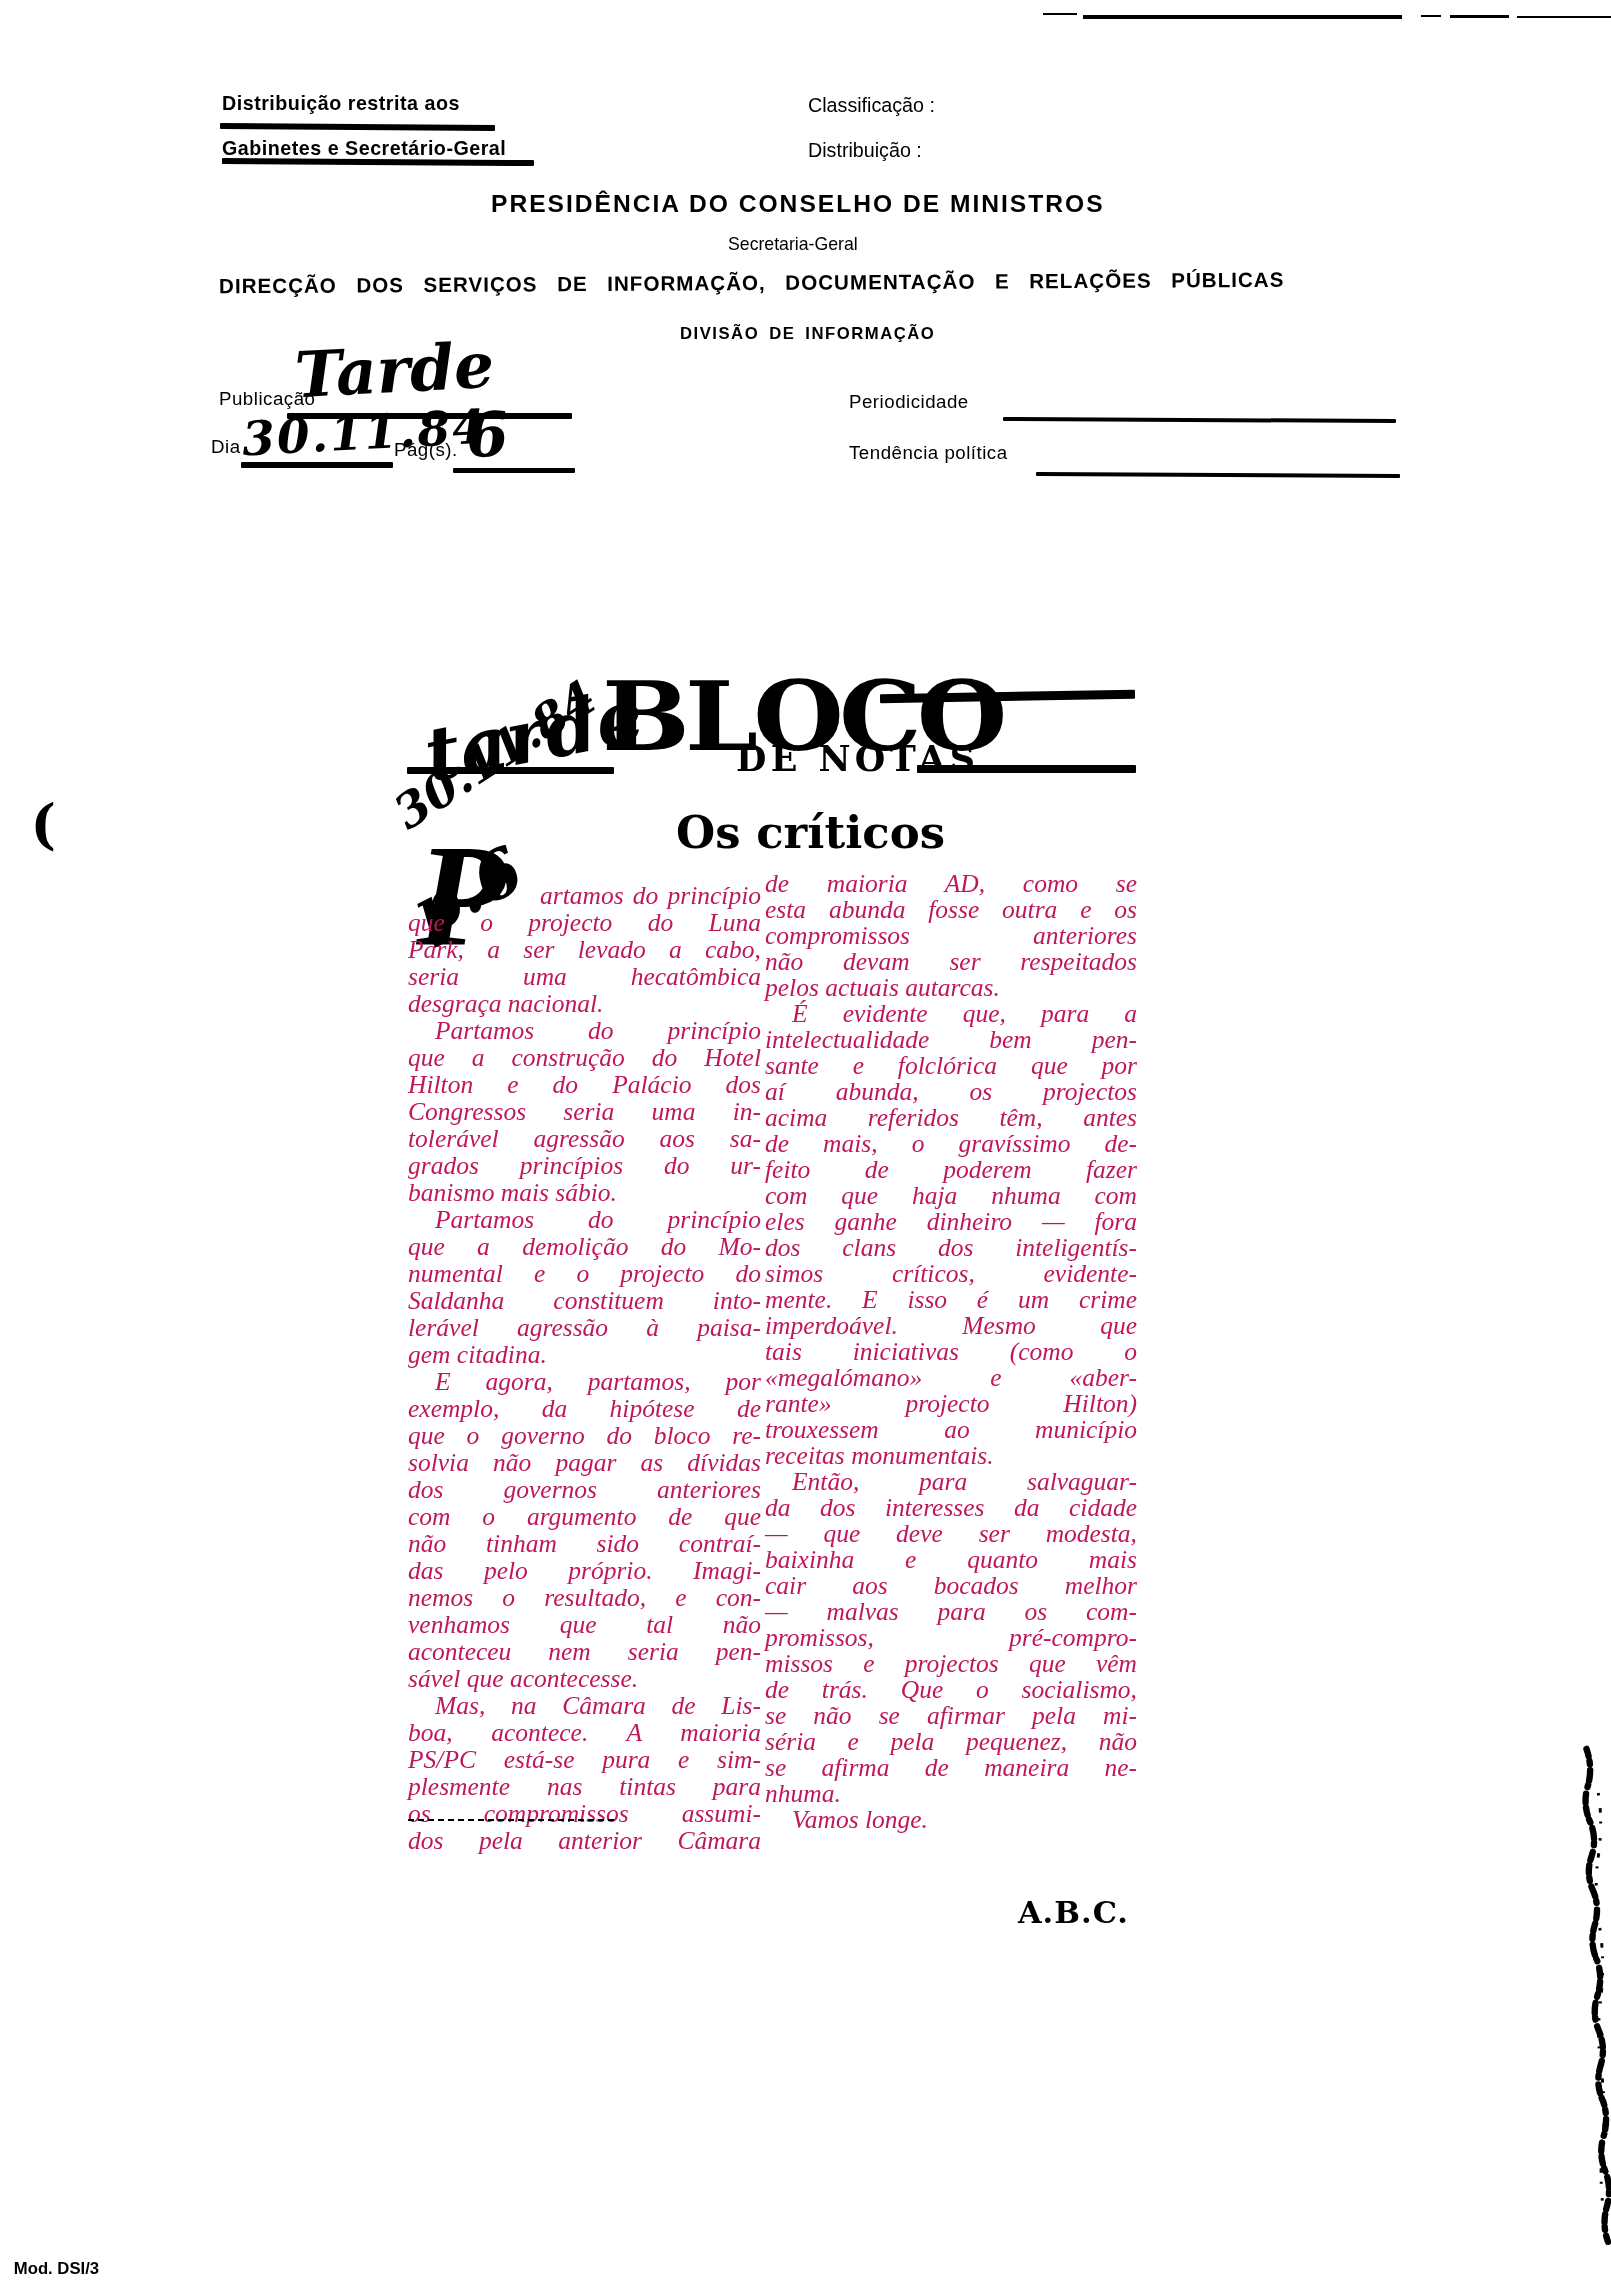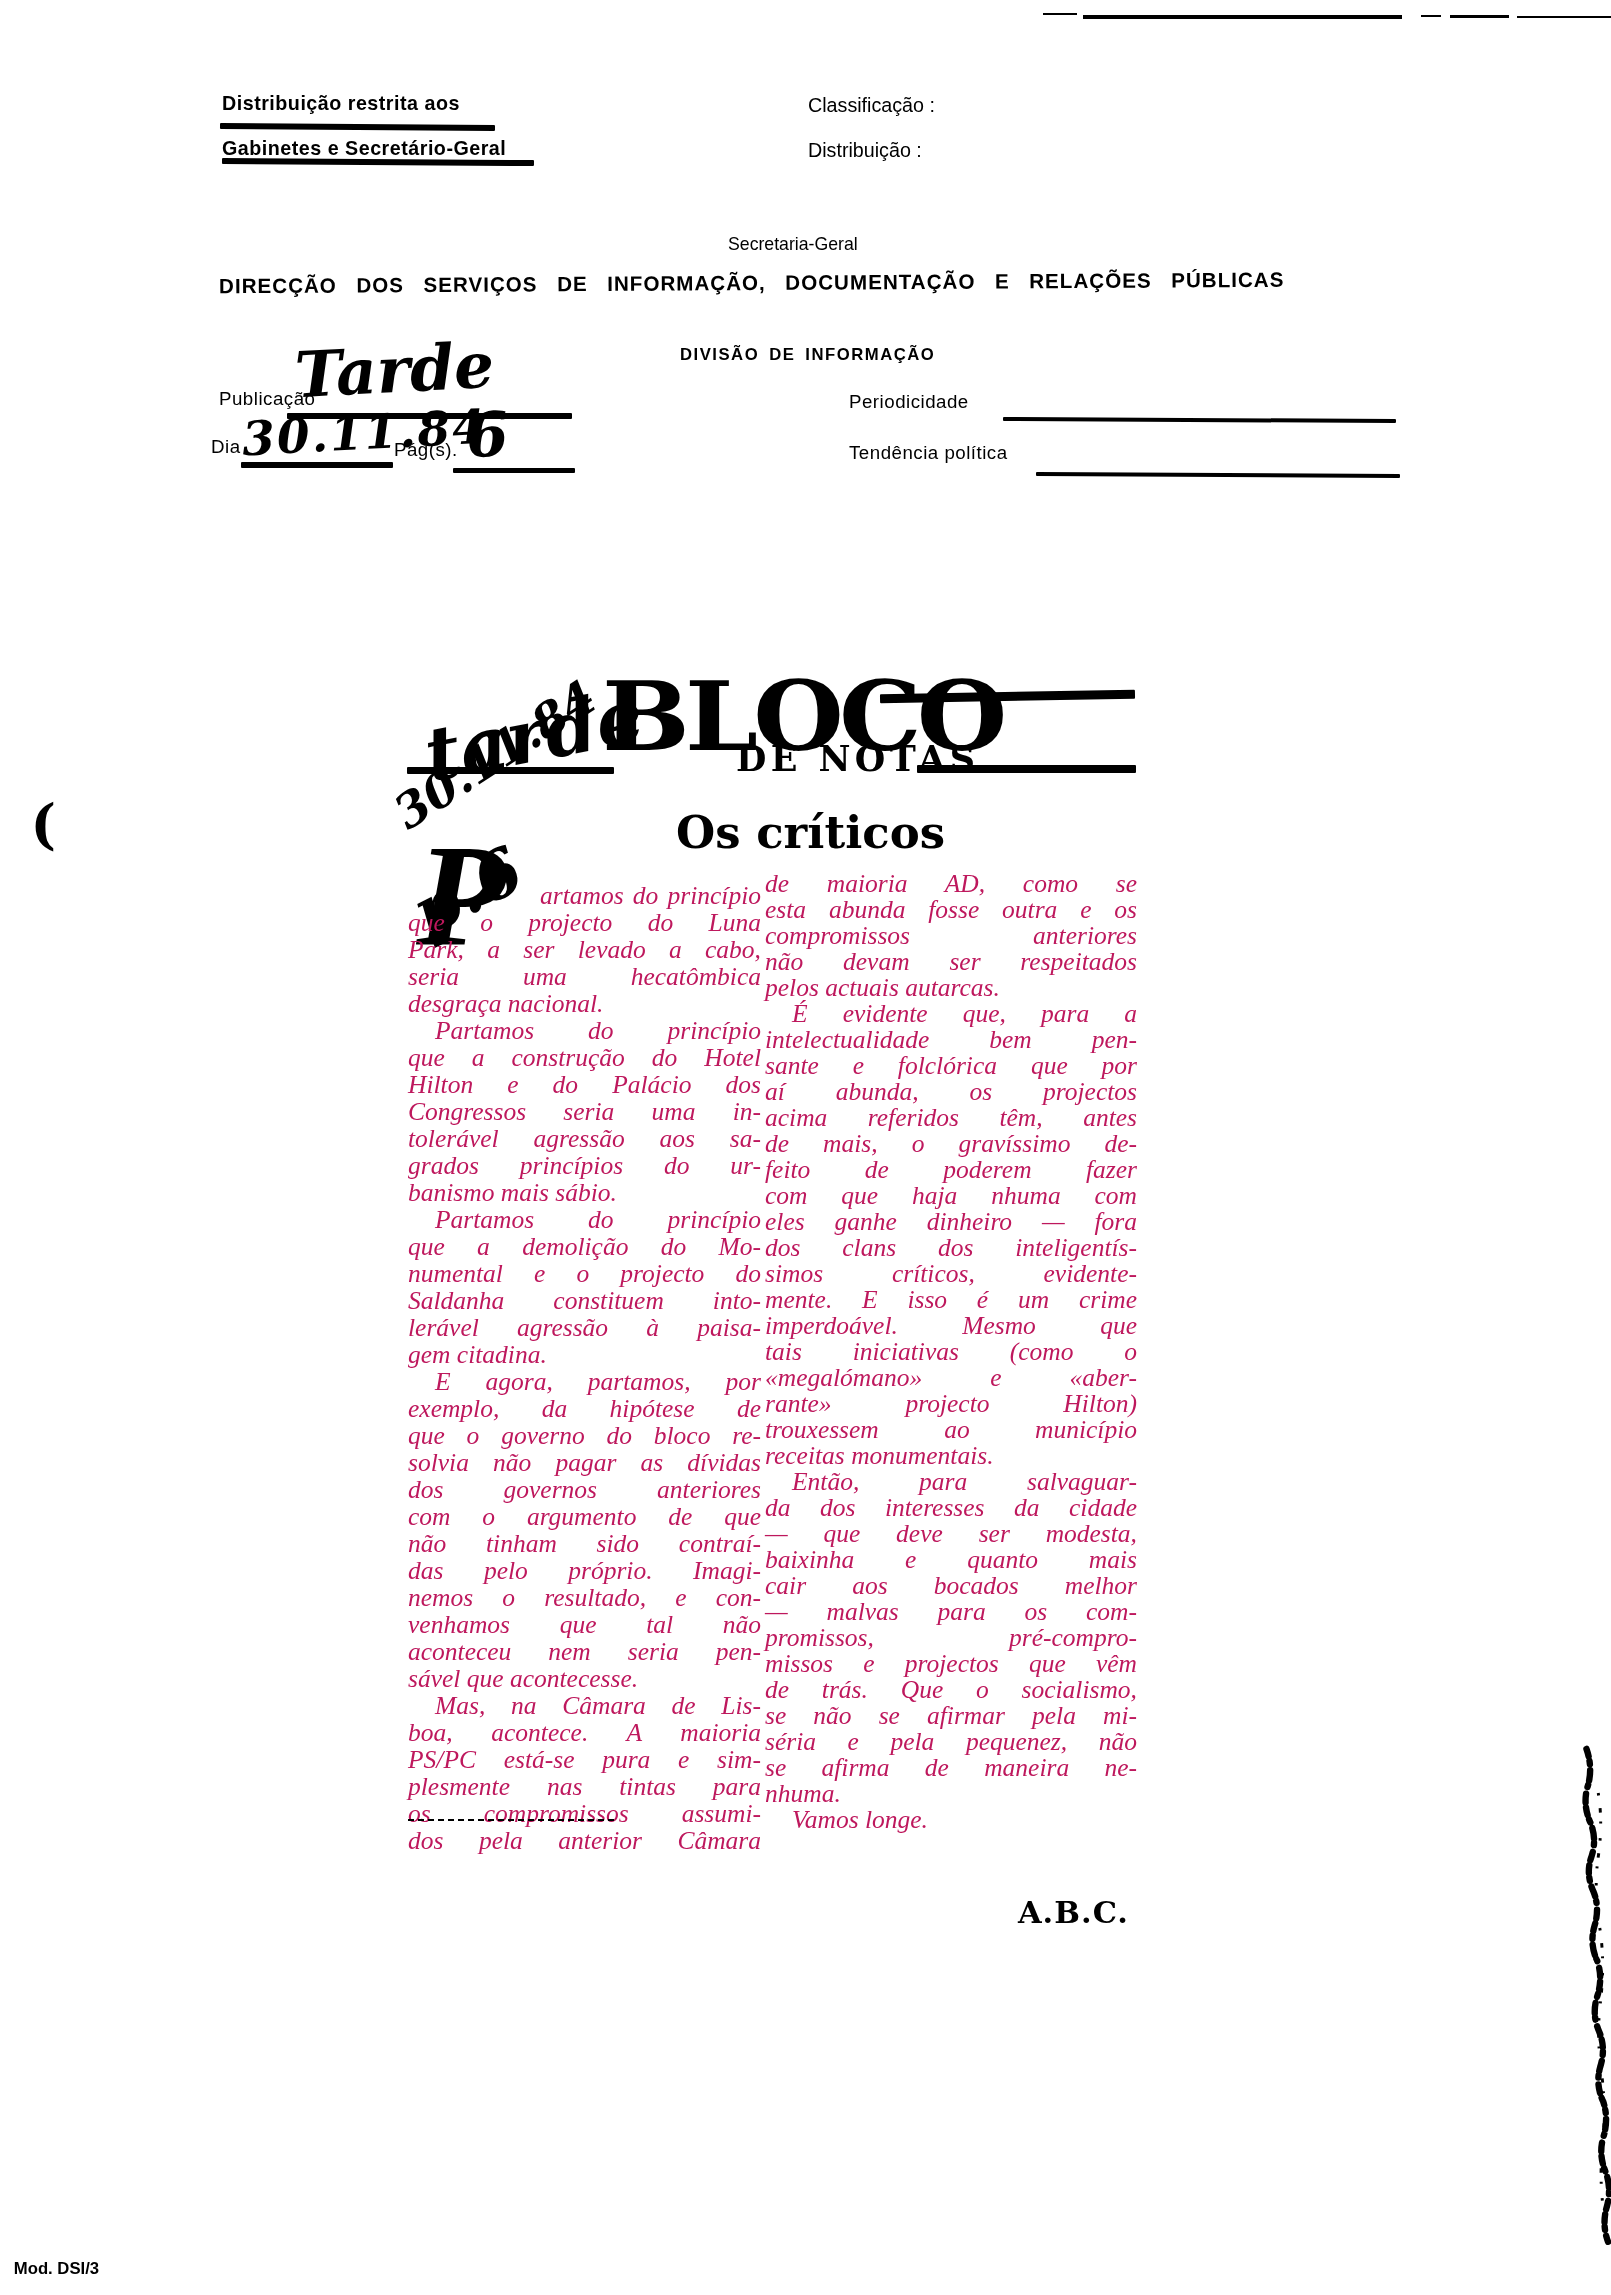--- a/index.html
+++ b/index.html
@@ -66,23 +66,24 @@
   <div class="dash" style="left:1517px;top:15.7px;width:96px;height:2px;"></div>
 
   <div id="restricted1" class="abs" style="left:222px;top:92px;">Distribuição restrita aos</div>
   <div class="bar" style="left:220px;top:124px;width:275px;height:5.9px;transform:rotate(0.4deg);"></div>
   <div id="restricted2" class="abs" style="left:222px;top:137px;">Gabinetes e Secretário-Geral</div>
   <div class="bar" style="left:222px;top:159px;width:312px;height:5.9px;transform:rotate(0.4deg);"></div>
 
   <div id="classification" class="abs" style="left:808px;top:94px;">Classificação :</div>
   <div id="distribution" class="abs" style="left:808px;top:139px;">Distribuição :</div>
 
+  <div id="org-title" class="abs" style="left:491px;top:190px;">PRESIDÊNCIA DO CONSELHO DE MINISTROS</div>
   <div id="org-subtitle" class="abs" style="left:728px;top:234px;">Secretaria-Geral</div>
   <div id="org-direction" class="abs" style="left:219px;top:271px;">DIRECÇÃO DOS SERVIÇOS DE INFORMAÇÃO, DOCUMENTAÇÃO E RELAÇÕES PÚBLICAS</div>
-  <div id="org-division" class="abs" style="left:680px;top:324px;margin-top:21px;">DIVISÃO DE INFORMAÇÃO</div>
+  <div id="org-division" class="abs" style="left:680px;top:324px;">DIVISÃO DE INFORMAÇÃO</div>
 
   <div class="abs lbl" style="left:219px;top:388px;">Publicação</div>
   <div id="pub-value" class="abs hand">Tarde</div>
   <div class="bar" style="left:287px;top:413px;width:285px;height:5.9px;"></div>
   <div class="abs lbl" style="left:849px;top:391px;">Periodicidade</div>
   <div class="bar" style="left:1003px;top:418px;width:393px;height:3.9px;transform:rotate(0.3deg);"></div>
 
   <div class="abs lbl" style="left:211px;top:436px;">Dia</div>
   <div id="day-value" class="abs hand">30.11.84</div>
   <div class="bar" style="left:241px;top:462px;width:152px;height:5.9px;"></div>

